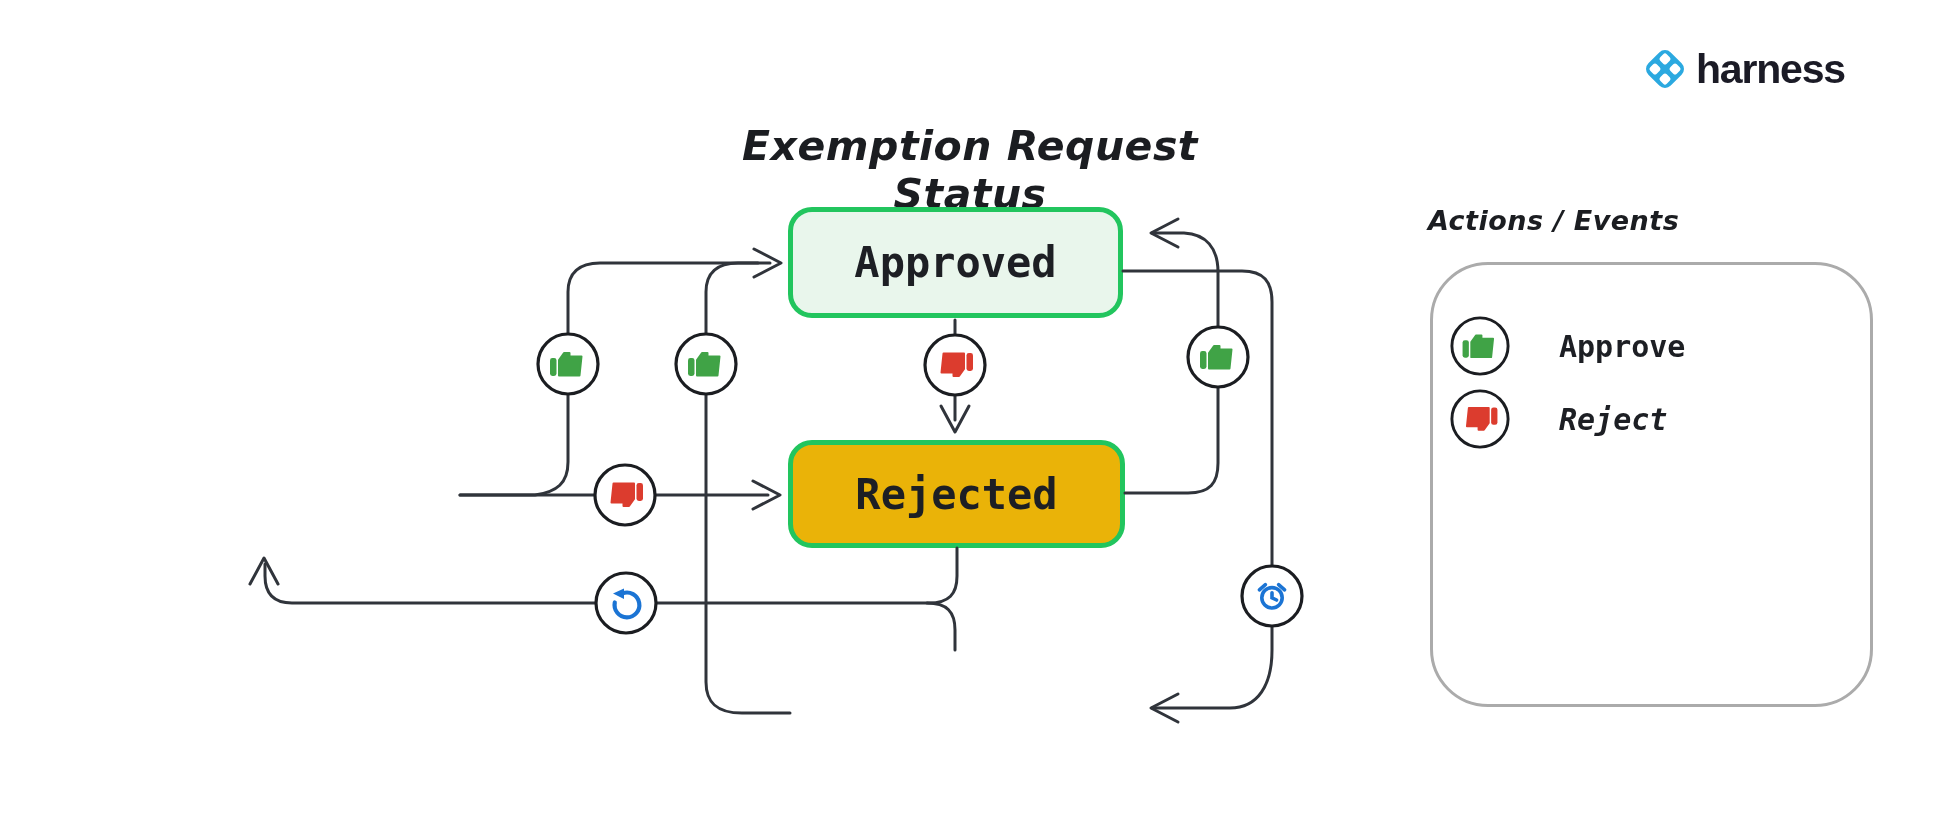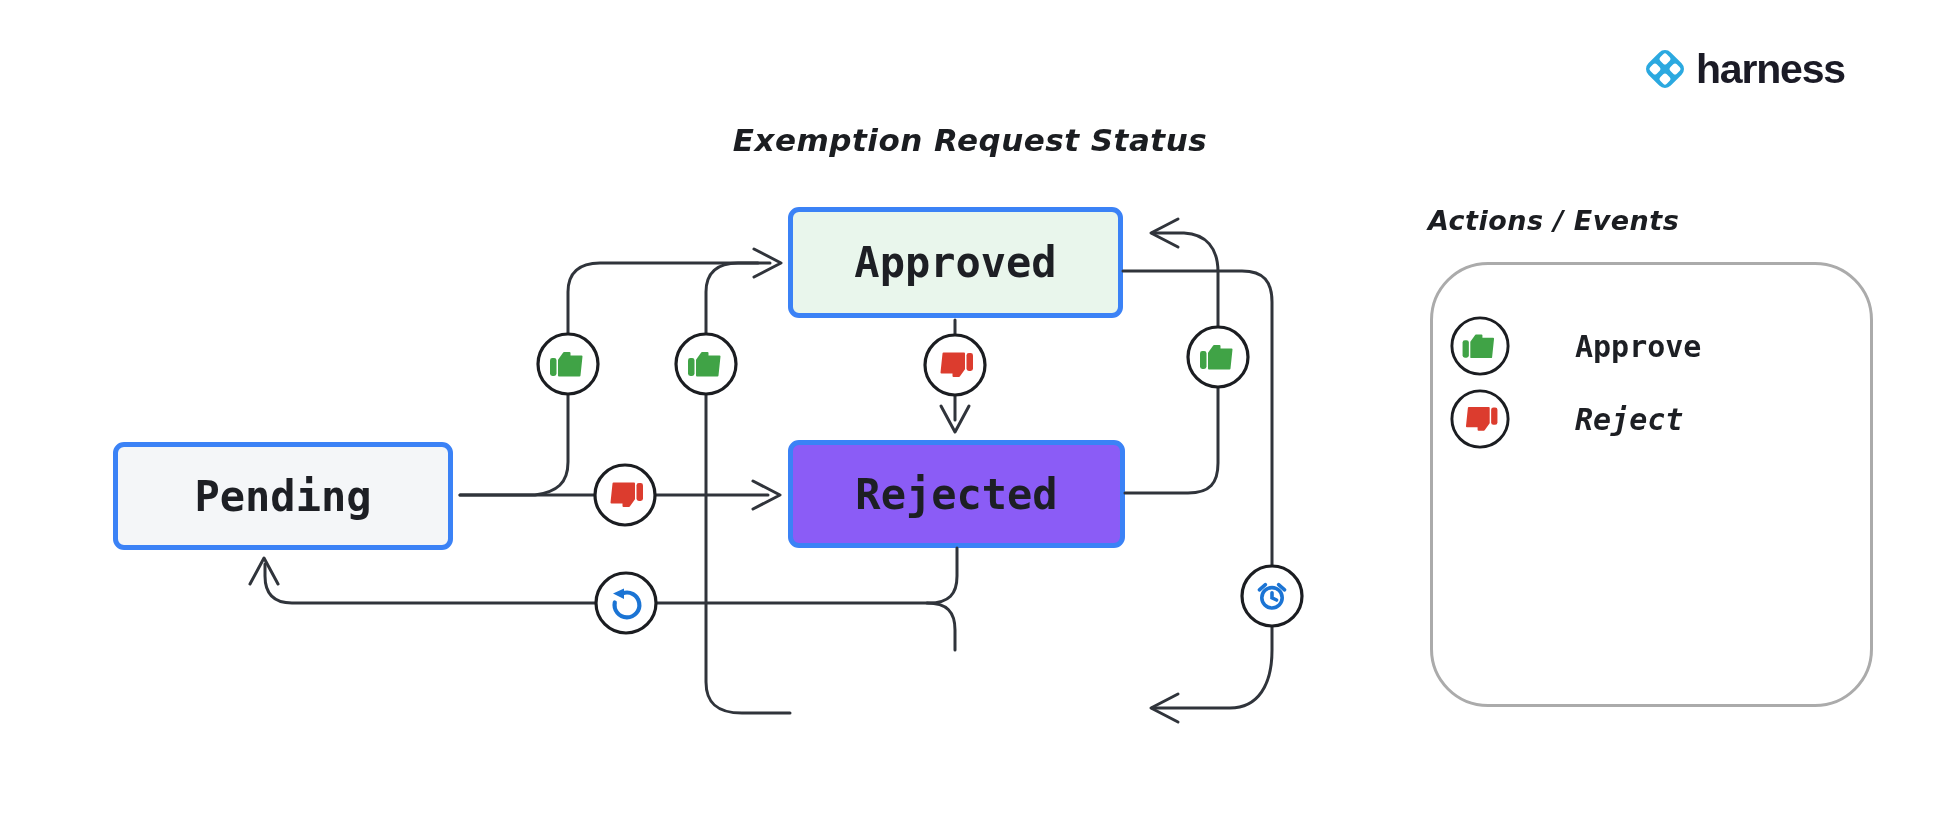--- a/index.html
+++ b/index.html
@@ -5,50 +5,50 @@
   html,body{margin:0;padding:0;background:#ffffff;}
   .canvas{
     position:relative;width:1952px;height:828px;background:#ffffff;overflow:hidden;
     font-family:"DejaVu Sans",sans-serif;color:#1D1F24;
   }
   
   .hand{
     font-family:"DejaVu Sans",sans-serif;font-style:italic;font-weight:600;
     color:#1b1d21;letter-spacing:.5px;
   }
-  .title{position:absolute;left:660px;top:122px;width:620px;text-align:center;font-size:31px;}
+  .title{position:absolute;left:660px;top:122px;width:620px;text-align:center;font-size:41px;}
   .legend-title{position:absolute;left:1428px;top:205px;width:446px;text-align:left;font-size:27px;}
   
   .brand{position:absolute;left:1642px;top:46px;display:flex;align-items:center;}
   .brand-name{
     font-family:"Liberation Sans","DejaVu Sans",sans-serif;font-weight:700;font-size:41px;
     color:#1B1B26;letter-spacing:-1.2px;margin-left:8px;line-height:44px;
   }
   
   .state{
-    position:absolute;border:5px solid #3b82f6;border-radius:11px;
+    position:absolute;border:5px solid #22c55e;border-radius:24px;
     display:flex;align-items:center;justify-content:center;box-sizing:border-box;
     font-family:"DejaVu Sans Mono","Liberation Mono",monospace;
     font-size:42px;font-weight:600;color:#1D1F24;
   }
   .state-pending {left:113px;top:442px;width:340px;height:108px;background:#F4F6F8;}
   .state-approved{left:788px;top:207px;width:335px;height:111px;background:#E9F6EC;}
-  .state-rejected{left:788px;top:440px;width:337px;height:108px;background:#8b5cf6;}
+  .state-rejected{left:788px;top:440px;width:337px;height:108px;background:#eab308;}
   .state-expired {left:790px;top:654px;width:338px;height:109px;background:#E4F1FB;}
   
   .wires{position:absolute;left:0;top:0;width:1952px;height:828px;pointer-events:none;}
   
   .legend{
     position:absolute;left:1430px;top:262px;width:443px;height:445px;box-sizing:border-box;
     border:3px solid #ABABAB;border-radius:58px;background:#ffffff;
   }
   .legend-row{position:absolute;left:16px;display:flex;align-items:center;}
   .legend-row .licon{width:62px;height:62px;flex:0 0 62px;}
   .legend-label{
-    margin-left:64px;font-family:"DejaVu Sans Mono","Liberation Mono",monospace;
+    margin-left:48px;font-family:"DejaVu Sans Mono","Liberation Mono",monospace;
     font-weight:600;color:#1D1F24;font-size:30px;white-space:pre-line;
   }
   .legend-label.small{font-size:28px;line-height:36px;}
 </style>
 </head>
 <body>
 
 <div class="canvas">
 
   <div class="title hand">Exemption Request Status</div>
@@ -59,23 +59,20 @@
         <rect x="-16.5" y="-16.5" width="33" height="33" rx="8.5" fill="#2BA9E0"></rect>
         <rect x="-12.2" y="-12.2" width="9.6" height="9.6" rx="2.6" fill="#ffffff"></rect>
         <rect x="2.6" y="-12.2" width="9.6" height="9.6" rx="2.6" fill="#ffffff"></rect>
         <rect x="-12.2" y="2.6" width="9.6" height="9.6" rx="2.6" fill="#ffffff"></rect>
         <rect x="2.6" y="2.6" width="9.6" height="9.6" rx="2.6" fill="#ffffff"></rect>
       </g>
     </svg>
     <span class="brand-name">harness</span>
   </div>
 
-  <div class="state state-pending">
-    <span>Pending</span>
-  </div>
   <div class="state state-approved">
     <span>Approved</span>
   </div>
   <div class="state state-rejected">
     <span>Rejected</span>
   </div>
 
   <svg class="wires" viewBox="0 0 1952 828">
     <defs>
       <g id="g-thumb">

